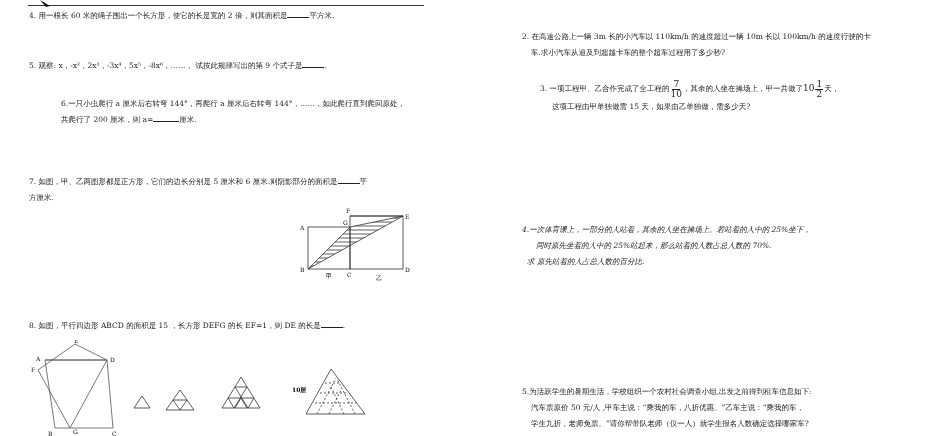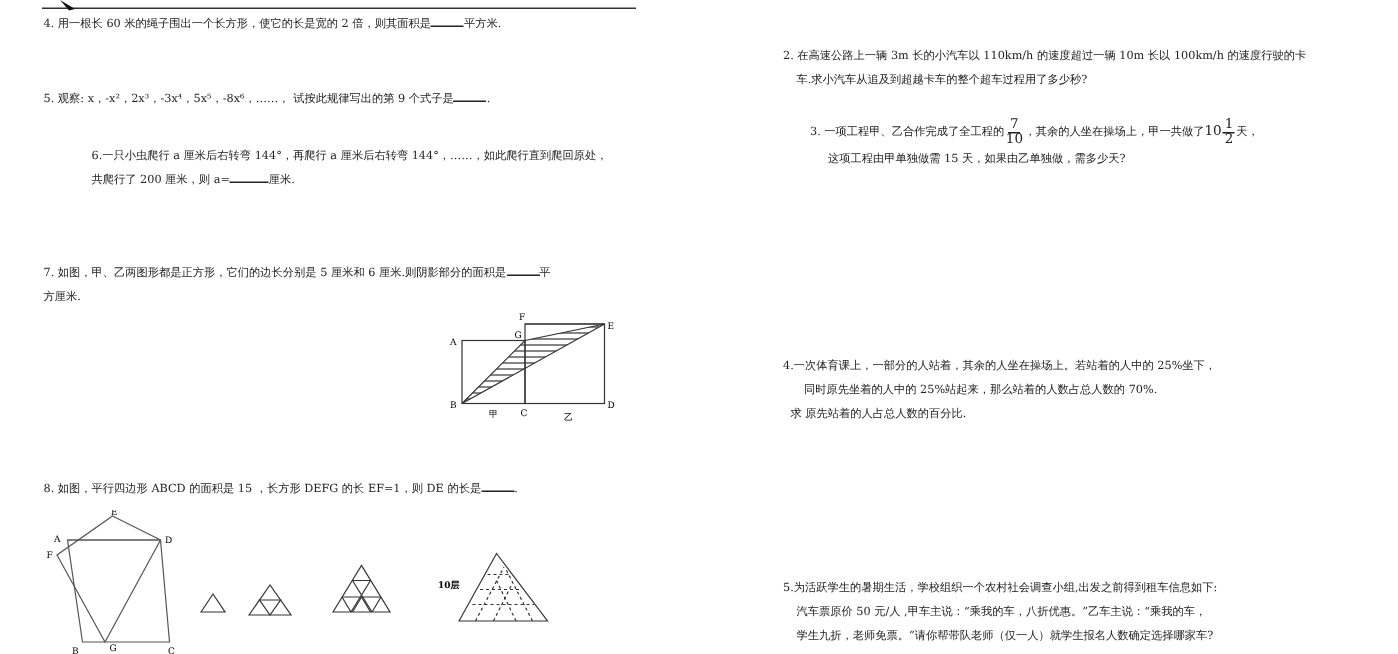--- a/index.html
+++ b/index.html
@@ -127,21 +127,21 @@
         <span>7</span>
         <span>10</span>
       </span><span>，其余的人坐在操场上，甲一共做了</span><span style="font-size:9px">10</span><span class="frac">
         <span>1</span>
         <span>2</span>
       </span><span>天，</span>
   </div>
   <div style="padding-left:12px;line-height:12px"><span>这项工程由甲单独做需 15 天，如果由乙单独做，需多少天?</span></div>
 </div>
 
-<div class="q" style="left:522px;top:236px;line-height:16px;">
+<div class="q" style="left:522px;top:222px;line-height:16px;font-style:italic;">
   <div><span>4.</span><span>一次体育课上，一部分的人站着，其余的人坐在操场上。若站着的人中的 25%坐下，</span></div>
   <div style="padding-left:14px"><span>同时原先坐着的人中的 25%站起来，那么站着的人数占总人数的 70%.</span></div>
   <div style="padding-left:5px"><span>求  原先站着的人占总人数的百分比.</span></div>
 </div>
 
 <div class="q" style="left:522px;top:384px;line-height:16px;">
   <div><span>5.</span><span>为活跃学生的暑期生活，学校组织一个农村社会调查小组,出发之前得到租车信息如下:</span></div>
   <div style="padding-left:9px"><span>汽车票原价 50 元/人 ,甲车主说：“乘我的车，八折优惠。”乙车主说：“乘我的车，</span></div>
   <div style="padding-left:9px"><span>学生九折，老师免票。”请你帮带队老师（仅一人）就学生报名人数确定选择哪家车?</span></div>
 </div>

